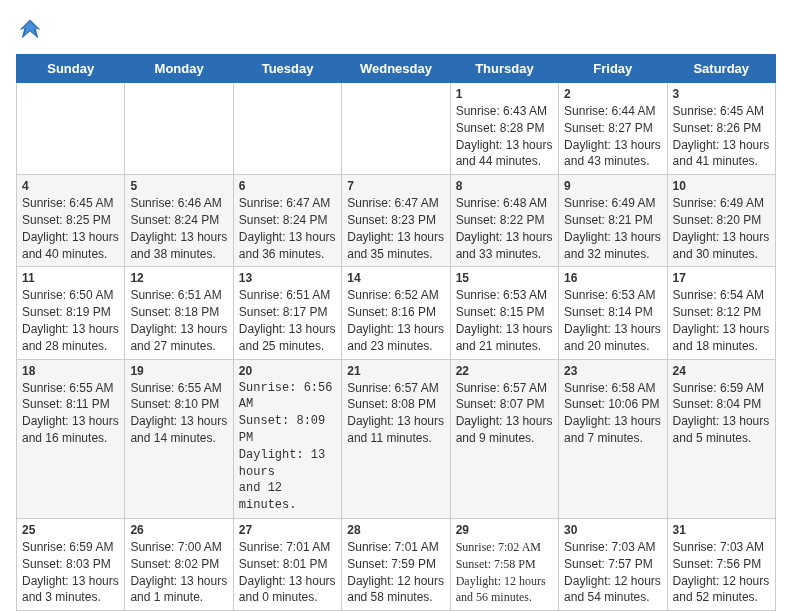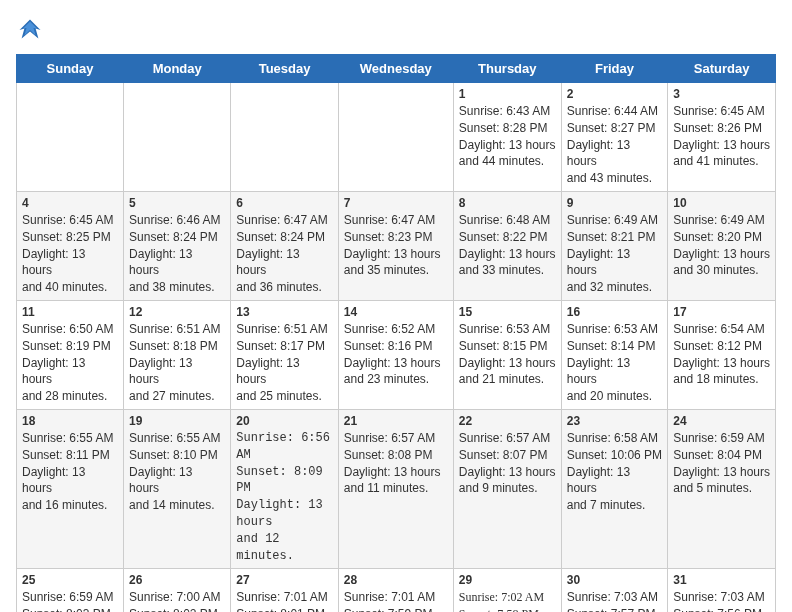--- a/index.html
+++ b/index.html
@@ -49,21 +49,21 @@
     }
     .calendar {
       width: 100%;
       border-collapse: collapse;
       border: 1px solid #ccc;
     }
     .calendar th {
       background-color: #2a6db5;
       color: #fff;
       text-align: center;
-      padding: 6px 21px;
+      padding: 6px 4px;
       font-size: 13px;
       border: 1px solid #2a6db5;
     }
     .calendar td {
       vertical-align: top;
       padding: 4px 5px;
       border: 1px solid #ccc;
       font-size: 10.5px;
       color: #333;
       width: calc(100% / 7);

